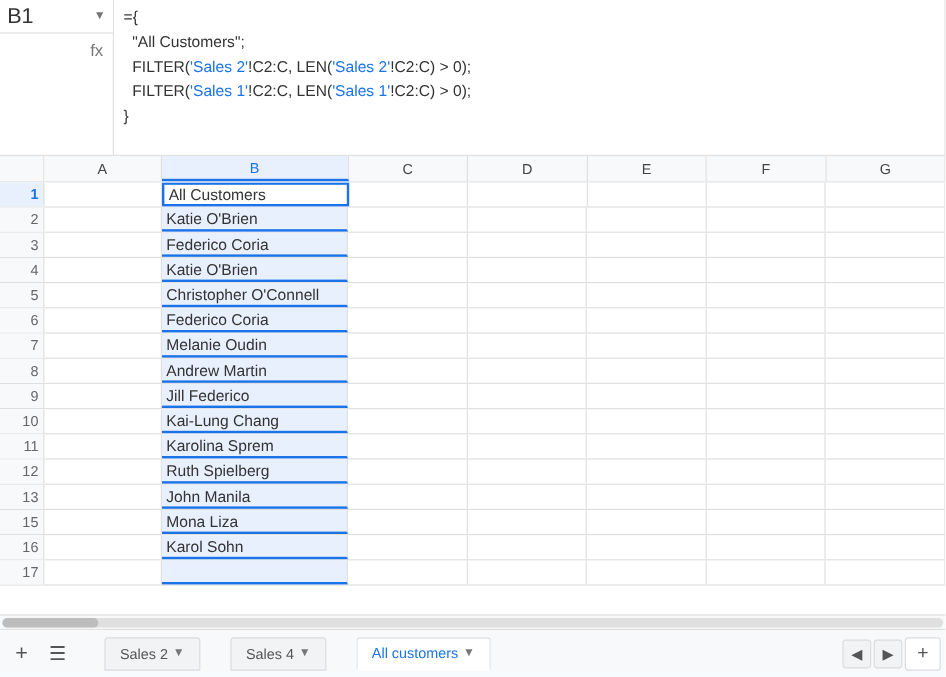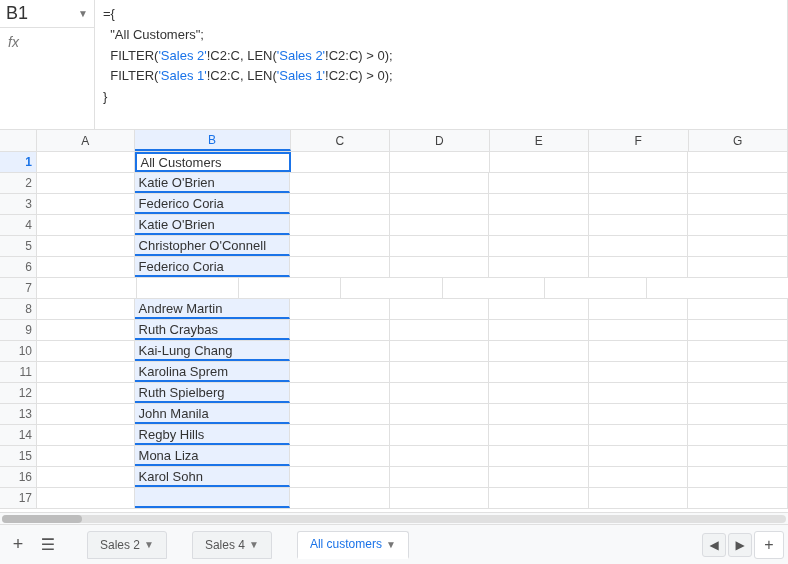--- a/index.html
+++ b/index.html
@@ -37,24 +37,23 @@
       color: #333;
     }
     .cell-ref-arrow {
       font-size: 10px;
       color: #777;
     }
     .fx-area {
       padding: 4px 8px;
       display: flex;
       align-items: flex-start;
-      justify-content: flex-start;
+      justify-content: flex-end;
       padding-top: 6px;
       color: #777;
-      font-style: italic;
       font-size: 14px;
       height: 100%;
     }
     .formula-content {
       flex: 1;
       border-right: 1px solid #e0e0e0;
       padding: 4px 8px;
       font-size: 13px;
       color: #333;
       line-height: 1.6;
@@ -368,40 +367,41 @@
         <div class="cell col-b">Federico Coria</div>
         <div class="cell col-c"></div>
         <div class="cell col-d"></div>
         <div class="cell col-e"></div>
         <div class="cell col-f"></div>
         <div class="cell col-g"></div>
       </div>
       <div class="grid-row">
         <div class="row-num">7</div>
         <div class="cell col-a"></div>
+        <div class="cell col-b">Melanie Oudin</div>
         <div class="cell col-c"></div>
         <div class="cell col-d"></div>
         <div class="cell col-e"></div>
         <div class="cell col-f"></div>
         <div class="cell col-g"></div>
       </div>
       <div class="grid-row">
         <div class="row-num">8</div>
         <div class="cell col-a"></div>
         <div class="cell col-b">Andrew Martin</div>
         <div class="cell col-c"></div>
         <div class="cell col-d"></div>
         <div class="cell col-e"></div>
         <div class="cell col-f"></div>
         <div class="cell col-g"></div>
       </div>
       <div class="grid-row">
         <div class="row-num">9</div>
         <div class="cell col-a"></div>
-        <div class="cell col-b">Ruth Craybas</div>
+        <div class="cell col-b">Jill Federico</div>
         <div class="cell col-c"></div>
         <div class="cell col-d"></div>
         <div class="cell col-e"></div>
         <div class="cell col-f"></div>
         <div class="cell col-g"></div>
       </div>
       <div class="grid-row">
         <div class="row-num">10</div>
         <div class="cell col-a"></div>
         <div class="cell col-b">Kai-Lung Chang</div>
@@ -428,30 +428,20 @@
         <div class="cell col-c"></div>
         <div class="cell col-d"></div>
         <div class="cell col-e"></div>
         <div class="cell col-f"></div>
         <div class="cell col-g"></div>
       </div>
       <div class="grid-row">
         <div class="row-num">13</div>
         <div class="cell col-a"></div>
         <div class="cell col-b">John Manila</div>
-        <div class="cell col-c"></div>
-        <div class="cell col-d"></div>
-        <div class="cell col-e"></div>
-        <div class="cell col-f"></div>
-        <div class="cell col-g"></div>
-      </div>
-      <div class="grid-row">
-        <div class="row-num">14</div>
-        <div class="cell col-a"></div>
-        <div class="cell col-b">Regby Hills</div>
         <div class="cell col-c"></div>
         <div class="cell col-d"></div>
         <div class="cell col-e"></div>
         <div class="cell col-f"></div>
         <div class="cell col-g"></div>
       </div>
       <div class="grid-row">
         <div class="row-num">15</div>
         <div class="cell col-a"></div>
         <div class="cell col-b">Mona Liza</div>

